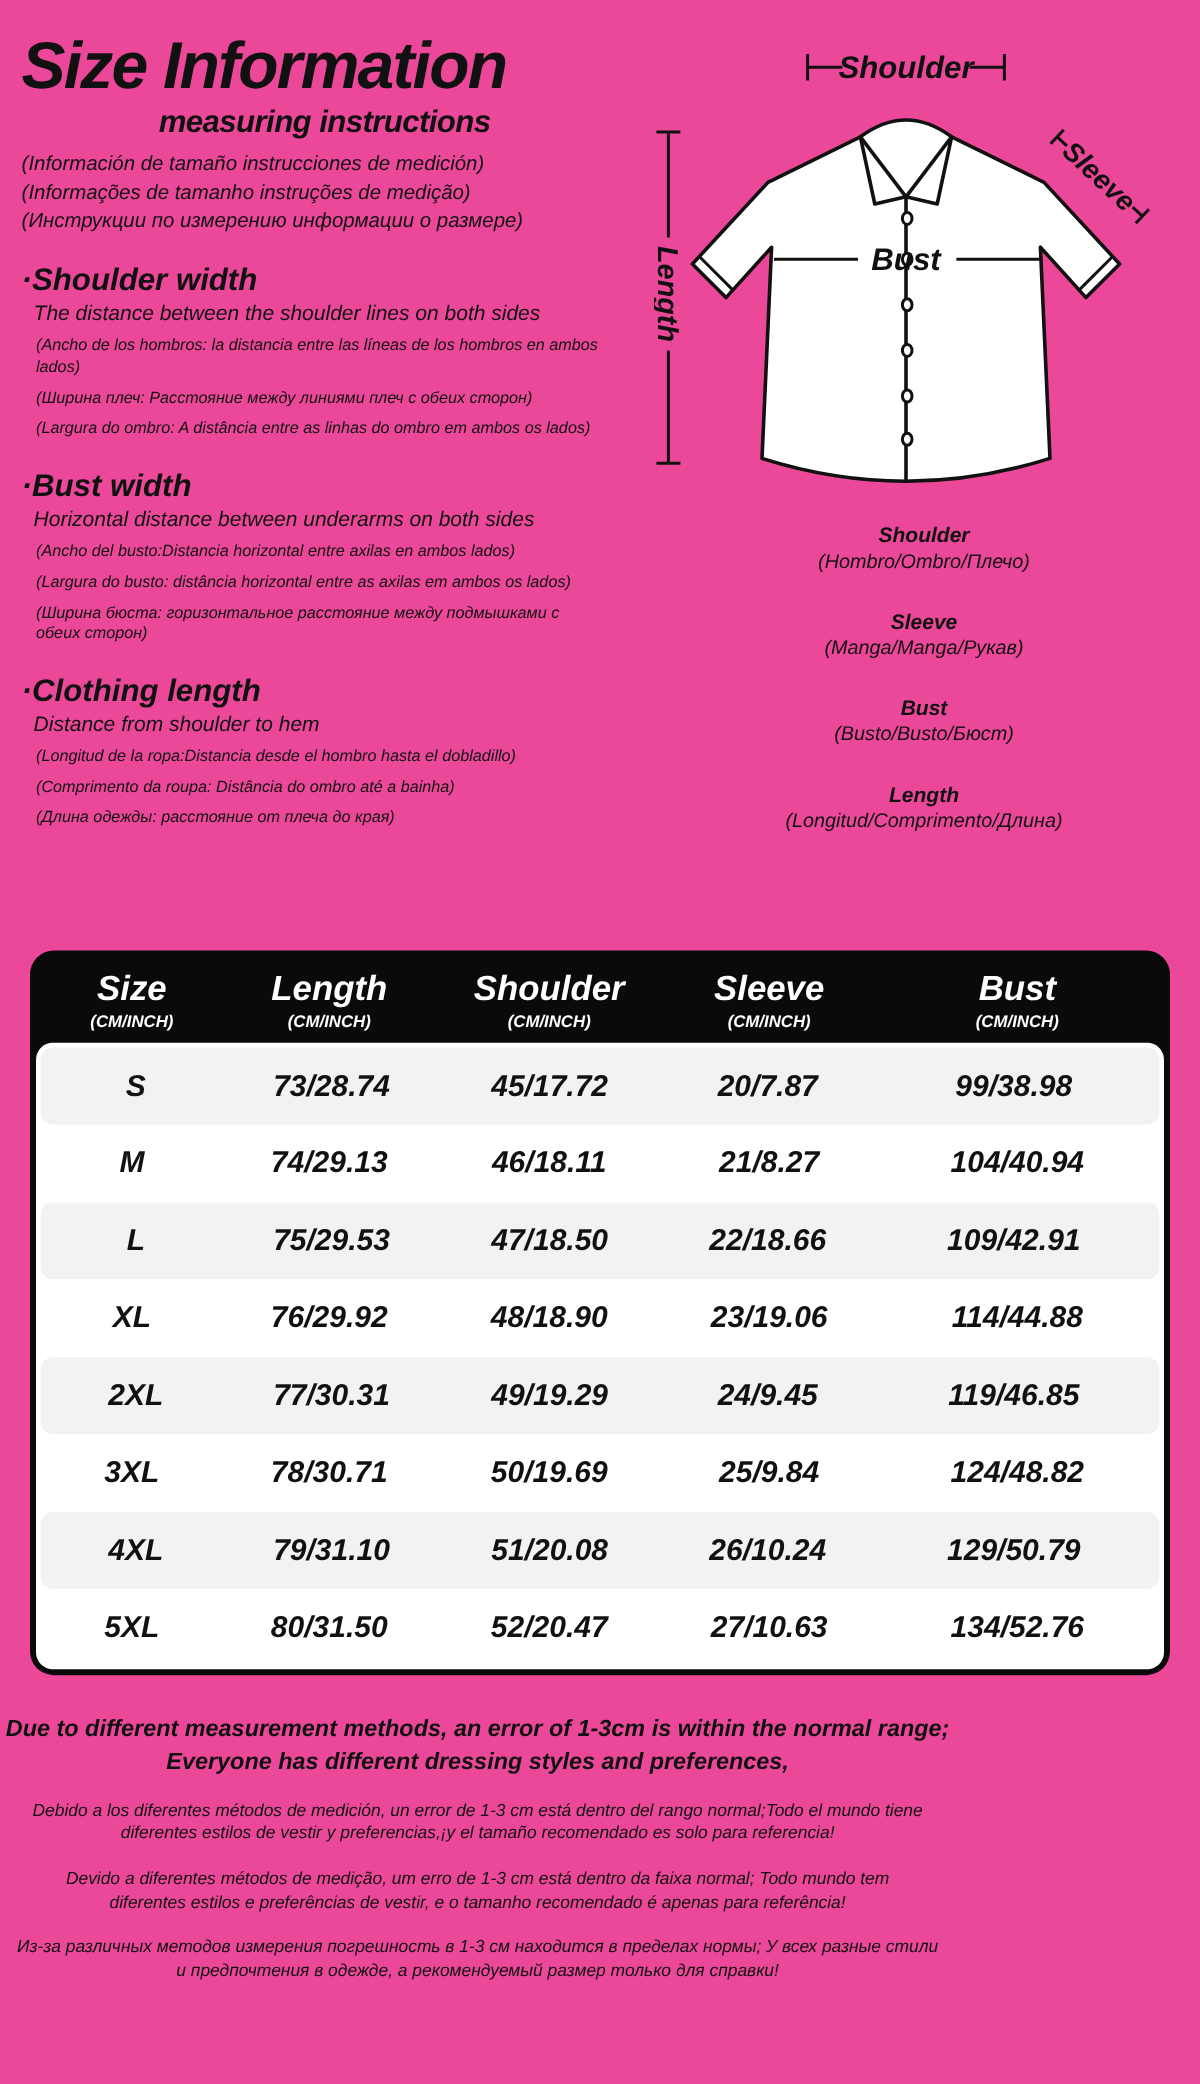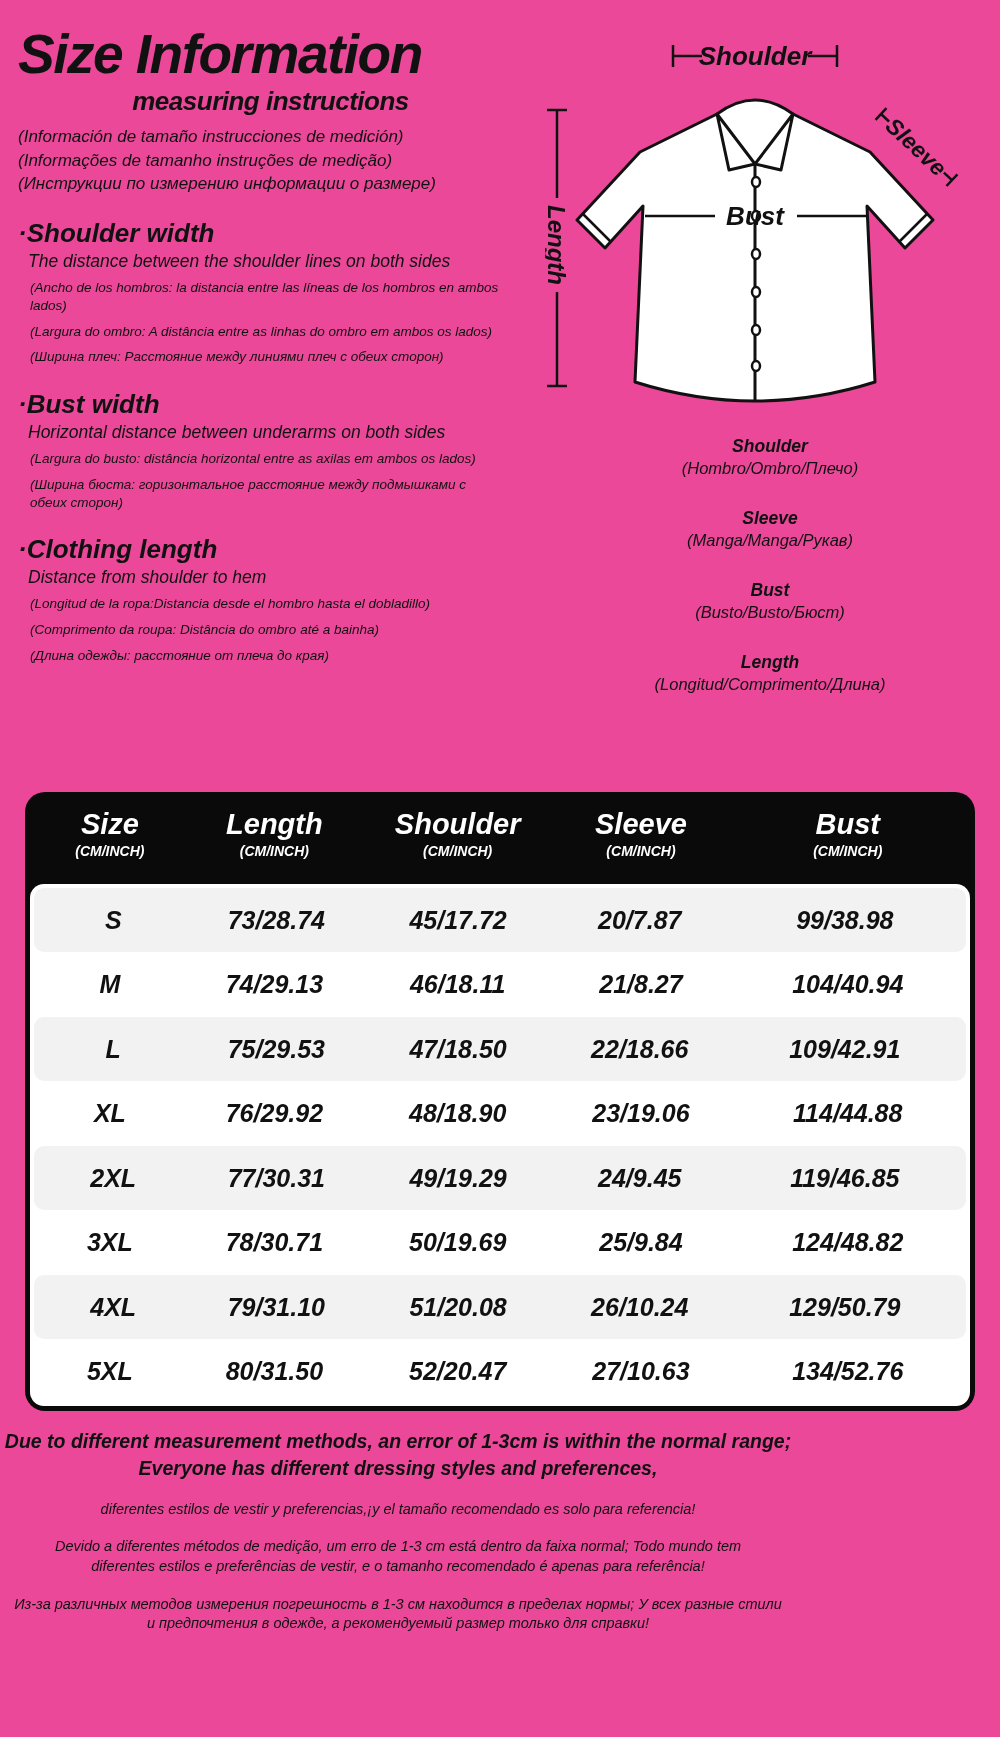--- a/index.html
+++ b/index.html
@@ -22,21 +22,21 @@
   .right-col{position:absolute;left:545px;top:30px;width:450px;}
   svg.diagram{display:block;width:450px;height:392px;}
   .legend{text-align:center;margin-top:14px;}
   .legend-group{margin-bottom:30px;}
   .legend-term{font-size:17.5px;font-weight:800;}
   .legend-tr{font-size:16.5px;margin-top:2px;}
 
   
   .size-table{position:absolute;left:25px;top:792px;width:950px;background:#0a0a0a;
               border-radius:20px;padding:5px;box-sizing:border-box;}
-  .table-head{display:grid;grid-template-columns:17% 18% 21% 18% 26%;color:#fff;padding:12px 0 25px 0;}
+  .table-head{display:grid;grid-template-columns:17% 18% 21% 18% 26%;color:#fff;padding:12px 0 10px 0;}
   .th{text-align:center;}
   .th-label{font-size:29px;font-weight:800;line-height:1.05;}
   .th-unit{font-size:14px;font-weight:700;margin-top:4px;}
   .table-body{background:#fff;border-radius:14px;overflow:hidden;padding:3px 0;}
   .tr{display:grid;grid-template-columns:17% 18% 21% 18% 26%;height:63.5px;align-items:center;}
   .tr.alt{background:#f2f2f2;border-radius:10px;margin:1px 4px;}
   .td{text-align:center;font-size:25px;font-weight:800;}
 
   
   .disclaimer{position:absolute;left:0;top:1428px;width:796px;text-align:center;}
@@ -56,27 +56,28 @@
     <div class="title-tr">
       <div>(Información de tamaño instrucciones de medición)</div>
       <div>(Informações de tamanho instruções de medição)</div>
       <div>(Инструкции по измерению информации о размере)</div>
     </div>
 
     <div class="section">
       <p class="section-title"><span class="bullet">·</span><span>Shoulder width</span></p>
       <p class="section-desc">The distance between the shoulder lines on both sides</p>
       <p class="section-tr">(Ancho de los hombros: la distancia entre las líneas de los hombros en ambos lados)</p>
+      <p class="section-tr">(Ширина плеч: Расстояние между линиями плеч с обеих сторон)</p>
       <p class="section-tr">(Largura do ombro: A distância entre as linhas do ombro em ambos os lados)</p>
-      <p class="section-tr">(Ширина плеч: Расстояние между линиями плеч с обеих сторон)</p>
     </div>
 
     <div class="section">
       <p class="section-title"><span class="bullet">·</span><span>Bust width</span></p>
       <p class="section-desc">Horizontal distance between underarms on both sides</p>
+      <p class="section-tr">(Ancho del busto:Distancia horizontal entre axilas en ambos lados)</p>
       <p class="section-tr">(Largura do busto: distância horizontal entre as axilas em ambos os lados)</p>
       <p class="section-tr">(Ширина бюста: горизонтальное расстояние между подмышками с обеих сторон)</p>
     </div>
 
     <div class="section">
       <p class="section-title"><span class="bullet">·</span><span>Clothing length</span></p>
       <p class="section-desc">Distance from shoulder to hem</p>
       <p class="section-tr">(Longitud de la ropa:Distancia desde el hombro hasta el dobladillo)</p>
       <p class="section-tr">(Comprimento da roupa: Distância do ombro até a bainha)</p>
       <p class="section-tr">(Длина одежды: расстояние от плеча до края)</p>
@@ -245,20 +246,21 @@
       </div>
     </div>
   </div>
 
   <div class="disclaimer">
     <div class="disc-en">
       <div>Due to different measurement methods, an error of 1-3cm is within the normal range;</div>
       <div>Everyone has different dressing styles and preferences,</div>
     </div>
     <div class="disc-block">
+      <div>Debido a los diferentes métodos de medición, un error de 1-3 cm está dentro del rango normal;Todo el mundo tiene</div>
       <div>diferentes estilos de vestir y preferencias,¡y el tamaño recomendado es solo para referencia!</div>
     </div>
     <div class="disc-block">
       <div>Devido a diferentes métodos de medição, um erro de 1-3 cm está dentro da faixa normal; Todo mundo tem</div>
       <div>diferentes estilos e preferências de vestir, e o tamanho recomendado é apenas para referência!</div>
     </div>
     <div class="disc-block">
       <div>Из-за различных методов измерения погрешность в 1-3 см находится в пределах нормы; У всех разные стили</div>
       <div>и предпочтения в одежде, а рекомендуемый размер только для справки!</div>
     </div>

